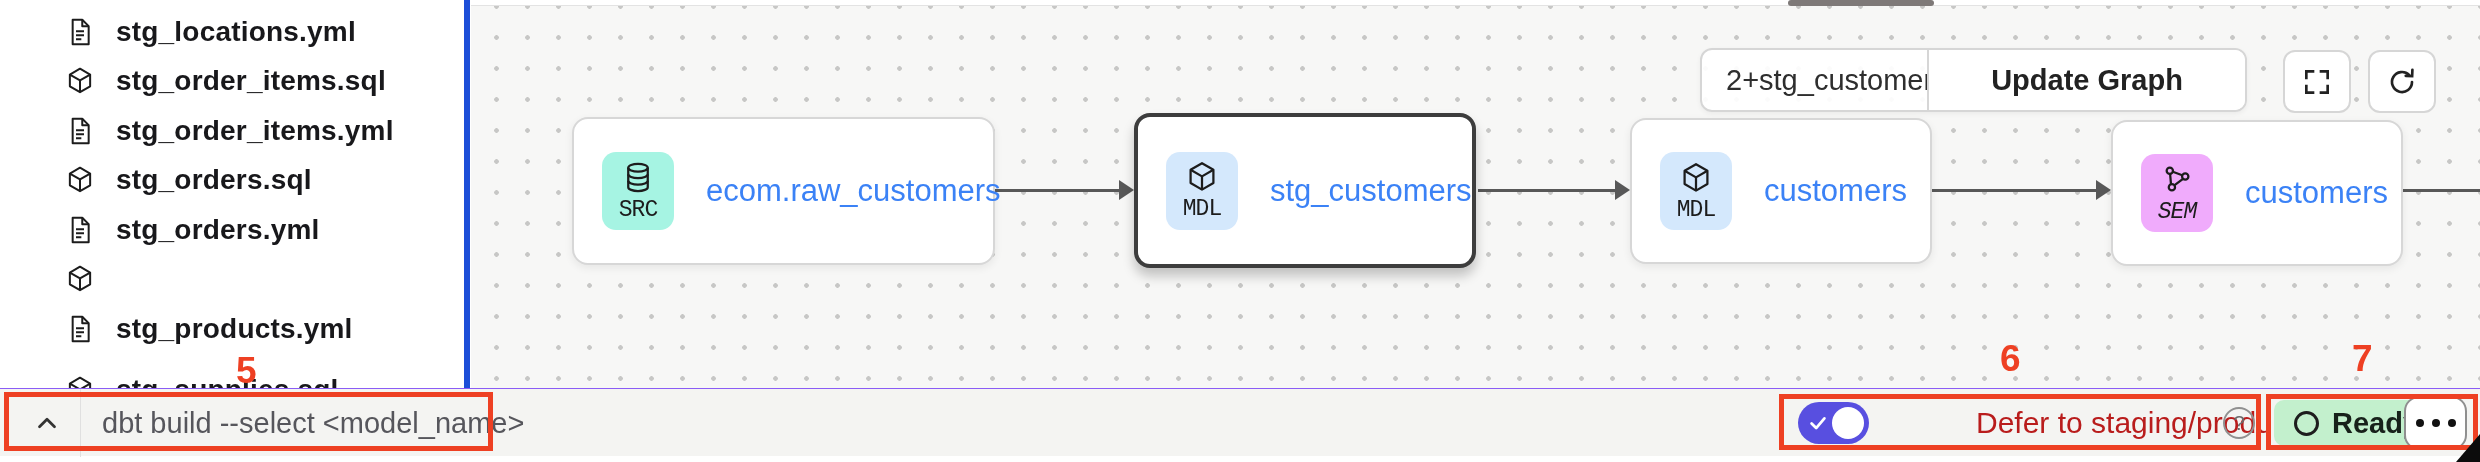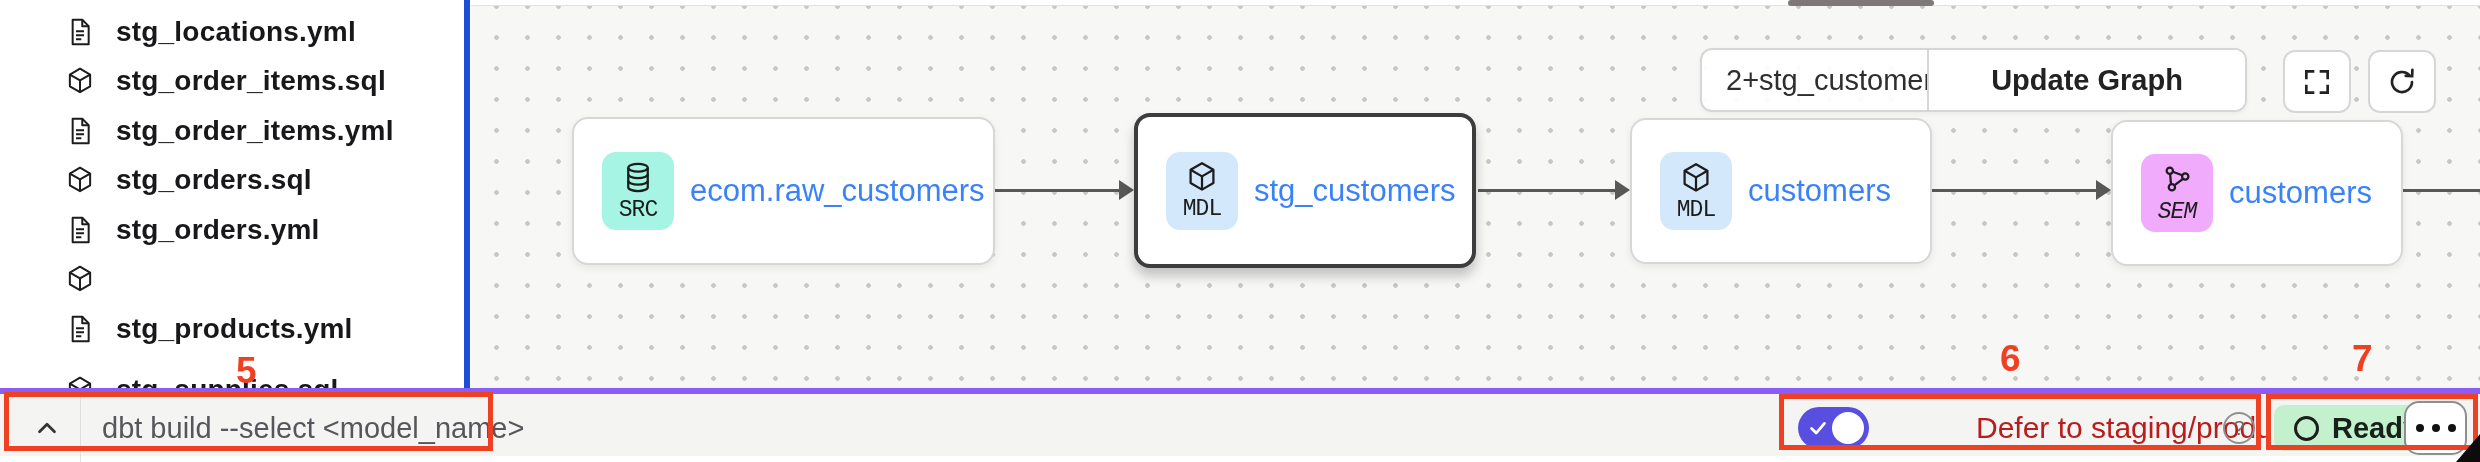--- a/index.html
+++ b/index.html
@@ -21,21 +21,21 @@
     background-size:31px 31px; background-position:10px 16px;
     border-top:1px solid #e3e3e3; z-index:0; }
   .hscroll-thumb { position:absolute; left:1788px; top:0; width:146px; height:6px;
     background:#7e7978; border-radius:3px; z-index:40; }
   
   .edge { position:absolute; top:189px; height:3px; background:#585858; z-index:2; }
   .arrowhead { position:absolute; top:180px; width:0; height:0;
     border-left:15px solid #585858; border-top:10px solid transparent; border-bottom:10px solid transparent; z-index:2; }
   
   .node { position:absolute; background:#ffffff; border:2px solid #d7d7d7; border-radius:16px;
-    display:flex; align-items:center; padding-left:28px; gap:16px;
+    display:flex; align-items:center; padding-left:28px; gap:32px;
     box-shadow:0 3px 8px rgba(0,0,0,.07); z-index:5; cursor:pointer; }
   .node.selected { border:4px solid #3d3d3d; box-shadow:0 8px 12px rgba(0,0,0,.22); }
   .badge { width:72px; height:78px; border-radius:14px; display:flex; flex-direction:column;
     align-items:center; justify-content:center; gap:1px; flex:0 0 auto; }
   .badge svg { width:36px; height:36px; }
   .badge-label { font-family:"Liberation Mono", "DejaVu Sans Mono", monospace;
     font-size:23px; font-weight:500; color:#1c1c1c; letter-spacing:-1px; }
   .badge.src { background:#a6f4e3; }
   .badge.mdl { background:#d4e8fc; }
   .badge.sem { background:#f0abfc;font-style:italic; }
@@ -48,21 +48,21 @@
     font-size:29px; color:#2e2e2e; }
   .selector-divider { width:2px; background:#d6d6d6; }
   .update-btn { width:316px; display:flex; align-items:center; justify-content:center;
     font-size:29px; font-weight:600; color:#222; cursor:pointer; background:#fff; }
   .icon-btn { position:absolute; top:50px; width:68px; height:63px; background:#ffffff;
     border:2px solid #d6d6d6; border-radius:12px; display:flex; align-items:center;
     justify-content:center; z-index:20; cursor:pointer; }
   .icon-btn svg { width:32px; height:32px; }
   
   .bottom-bar { position:absolute; left:0; top:388px; width:2480px; height:68px;
-    background:#f4f4f2; border-top:6px solid #8b5cf6; z-index:30; }
+    background:#f4f4f2; border-top:1px solid #8b5cf6; z-index:30; }
   .chevron-btn { position:absolute; left:26px; top:13px; width:42px; height:42px;
     display:flex; align-items:center; justify-content:center; cursor:pointer; }
   .chevron-btn svg { width:30px; height:30px; }
   .cmd-divider { position:absolute; left:80px; top:0; width:1px; height:68px; background:#e0e0e0; }
   .cmd-text { position:absolute; left:102px; top:0; height:68px; display:flex;
     align-items:center; font-size:29px; color:#56565c; white-space:nowrap; cursor:text; }
   .toggle { position:absolute; left:1798px; top:13px; width:71px; height:42px;
     border-radius:21px; background:#584fe0; cursor:pointer; }
   .toggle .check { position:absolute; left:9px; top:10px; width:22px; height:22px; }
   .toggle .knob { position:absolute; right:5px; top:5px; width:32px; height:32px;

